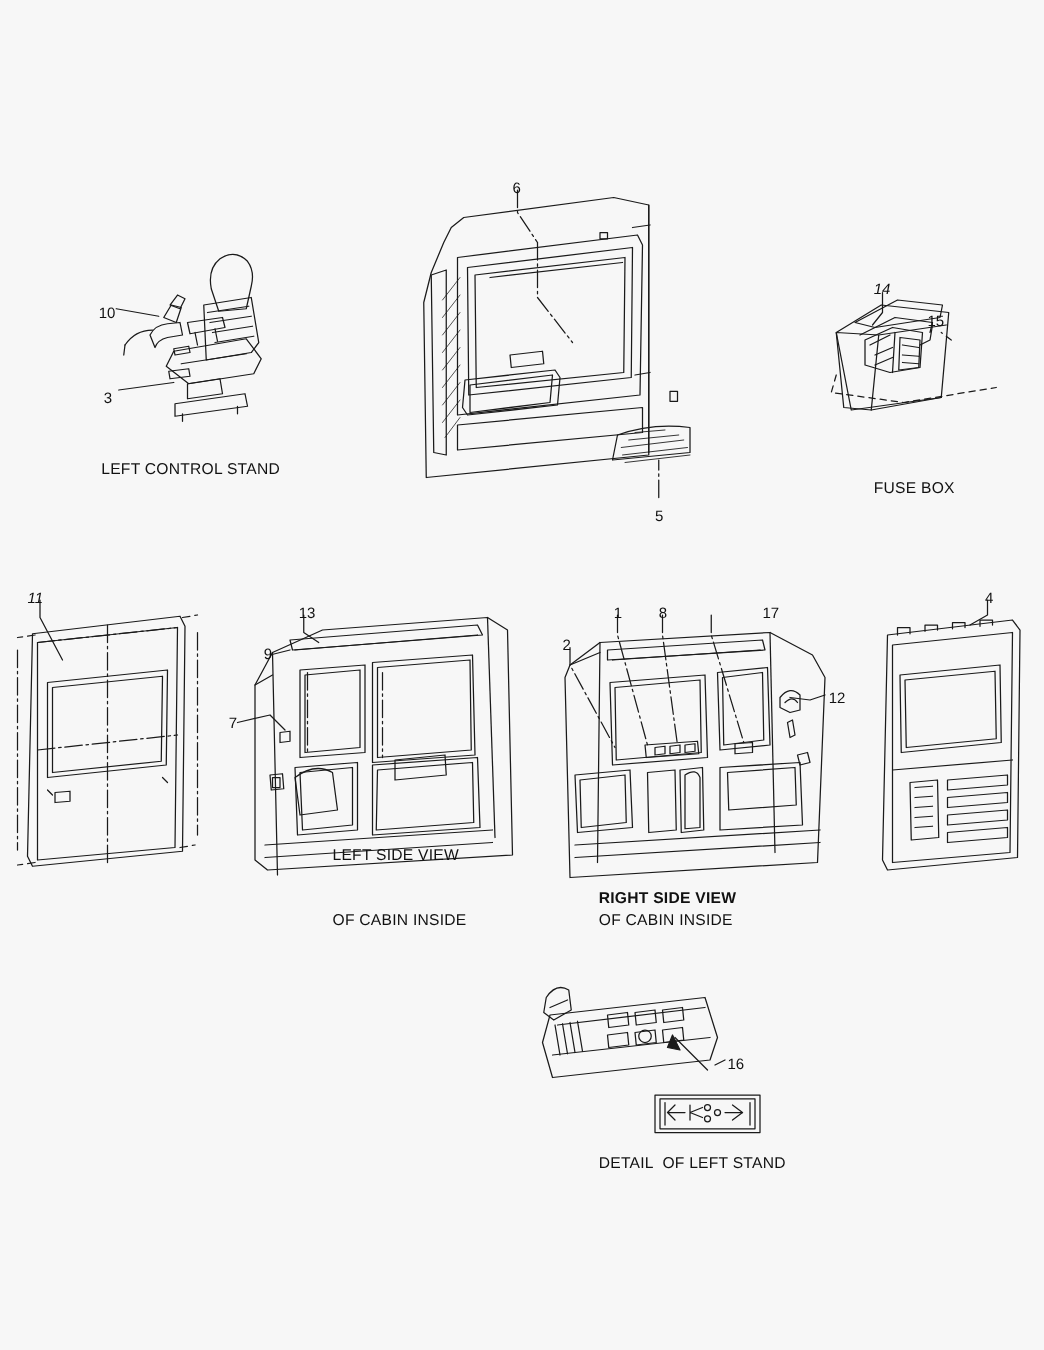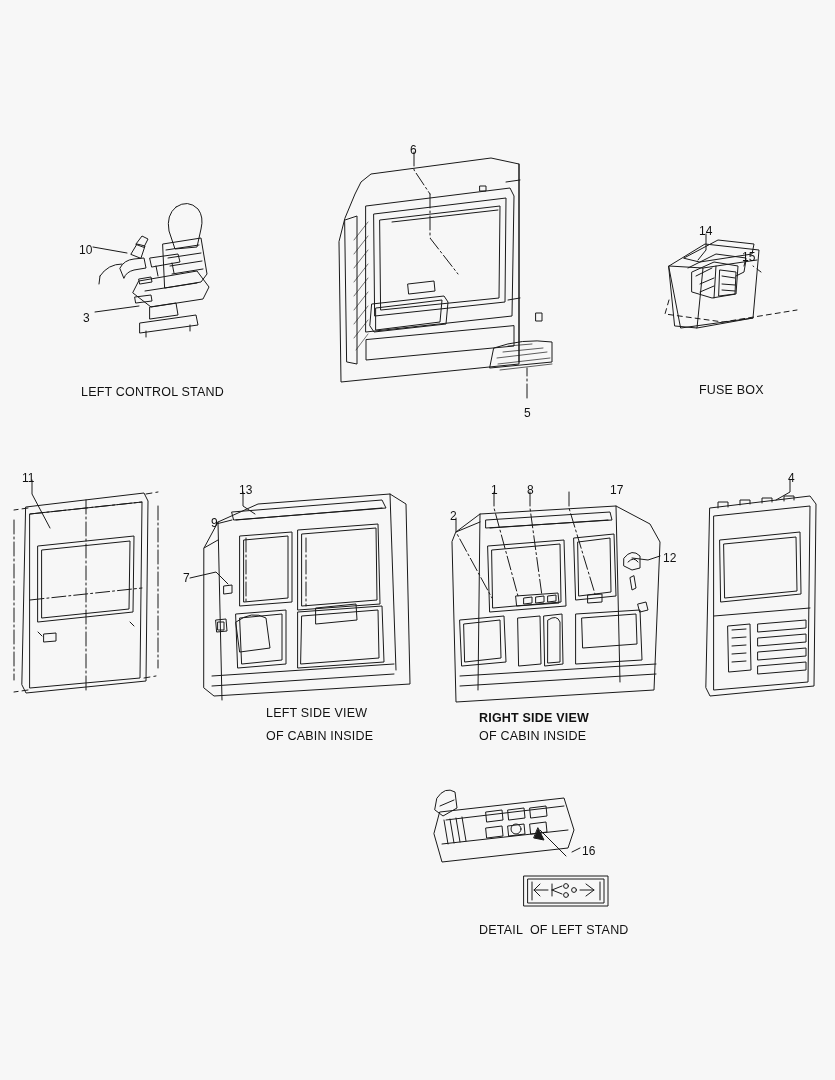--- a/index.html
+++ b/index.html
@@ -298,35 +298,35 @@
         <circle cx="566" cy="886" r="2.4"></circle>
         <circle cx="574" cy="890" r="2.4"></circle>
         <circle cx="566" cy="895" r="2.4"></circle>
         <path d="M586 884 l8 6 -8 6"></path>
         <path d="M580 890 l14 0"></path>
       </g>
 
     </g>
   </svg>
 
-  <div class="lbl cap" style="left:81px;top:385px;">LEFT CONTROL STAND</div>
+  <div class="lbl cap" style="left:81px;top:368px;">LEFT CONTROL STAND</div>
   <div class="lbl cap" style="left:699px;top:383px;">FUSE BOX</div>
-  <div class="lbl cap" style="left:266px;top:706px;">LEFT SIDE VIEW</div>
+  <div class="lbl cap" style="left:266px;top:677px;">LEFT SIDE VIEW</div>
   <div class="lbl cap" style="left:266px;top:729px;">OF CABIN INSIDE</div>
   <div class="lbl cap" style="left:479px;top:711px;font-weight:bold;">RIGHT SIDE VIEW</div>
   <div class="lbl cap" style="left:479px;top:729px;">OF CABIN INSIDE</div>
   <div class="lbl cap" style="left:479px;top:923px;text-align:center;">DETAIL  OF LEFT STAND</div>
 
   <div class="num" style="left:79px;top:243px;">10</div>
   <div class="num" style="left:83px;top:311px;">3</div>
   <div class="num" style="left:410px;top:143px;">6</div>
   <div class="num" style="left:524px;top:406px;">5</div>
-  <div class="num" style="left:699px;top:224px;">14</div>
+  <div class="num" style="left:699px;top:224px;font-style:italic;">14</div>
   <div class="num" style="left:742px;top:250px;text-align:center;">15</div>
-  <div class="num" style="left:22px;top:471px;">11</div>
+  <div class="num" style="left:22px;top:471px;font-style:italic;">11</div>
   <div class="num" style="left:239px;top:483px;">13</div>
   <div class="num" style="left:211px;top:516px;">9</div>
   <div class="num" style="left:183px;top:571px;">7</div>
   <div class="num" style="left:491px;top:483px;">1</div>
   <div class="num" style="left:527px;top:483px;">8</div>
   <div class="num" style="left:565px;top:483px;margin-left:45px;">17</div>
   <div class="num" style="left:450px;top:509px;">2</div>
   <div class="num" style="left:663px;top:551px;">12</div>
   <div class="num" style="left:788px;top:471px;">4</div>
   <div class="num" style="left:582px;top:844px;">16</div>

